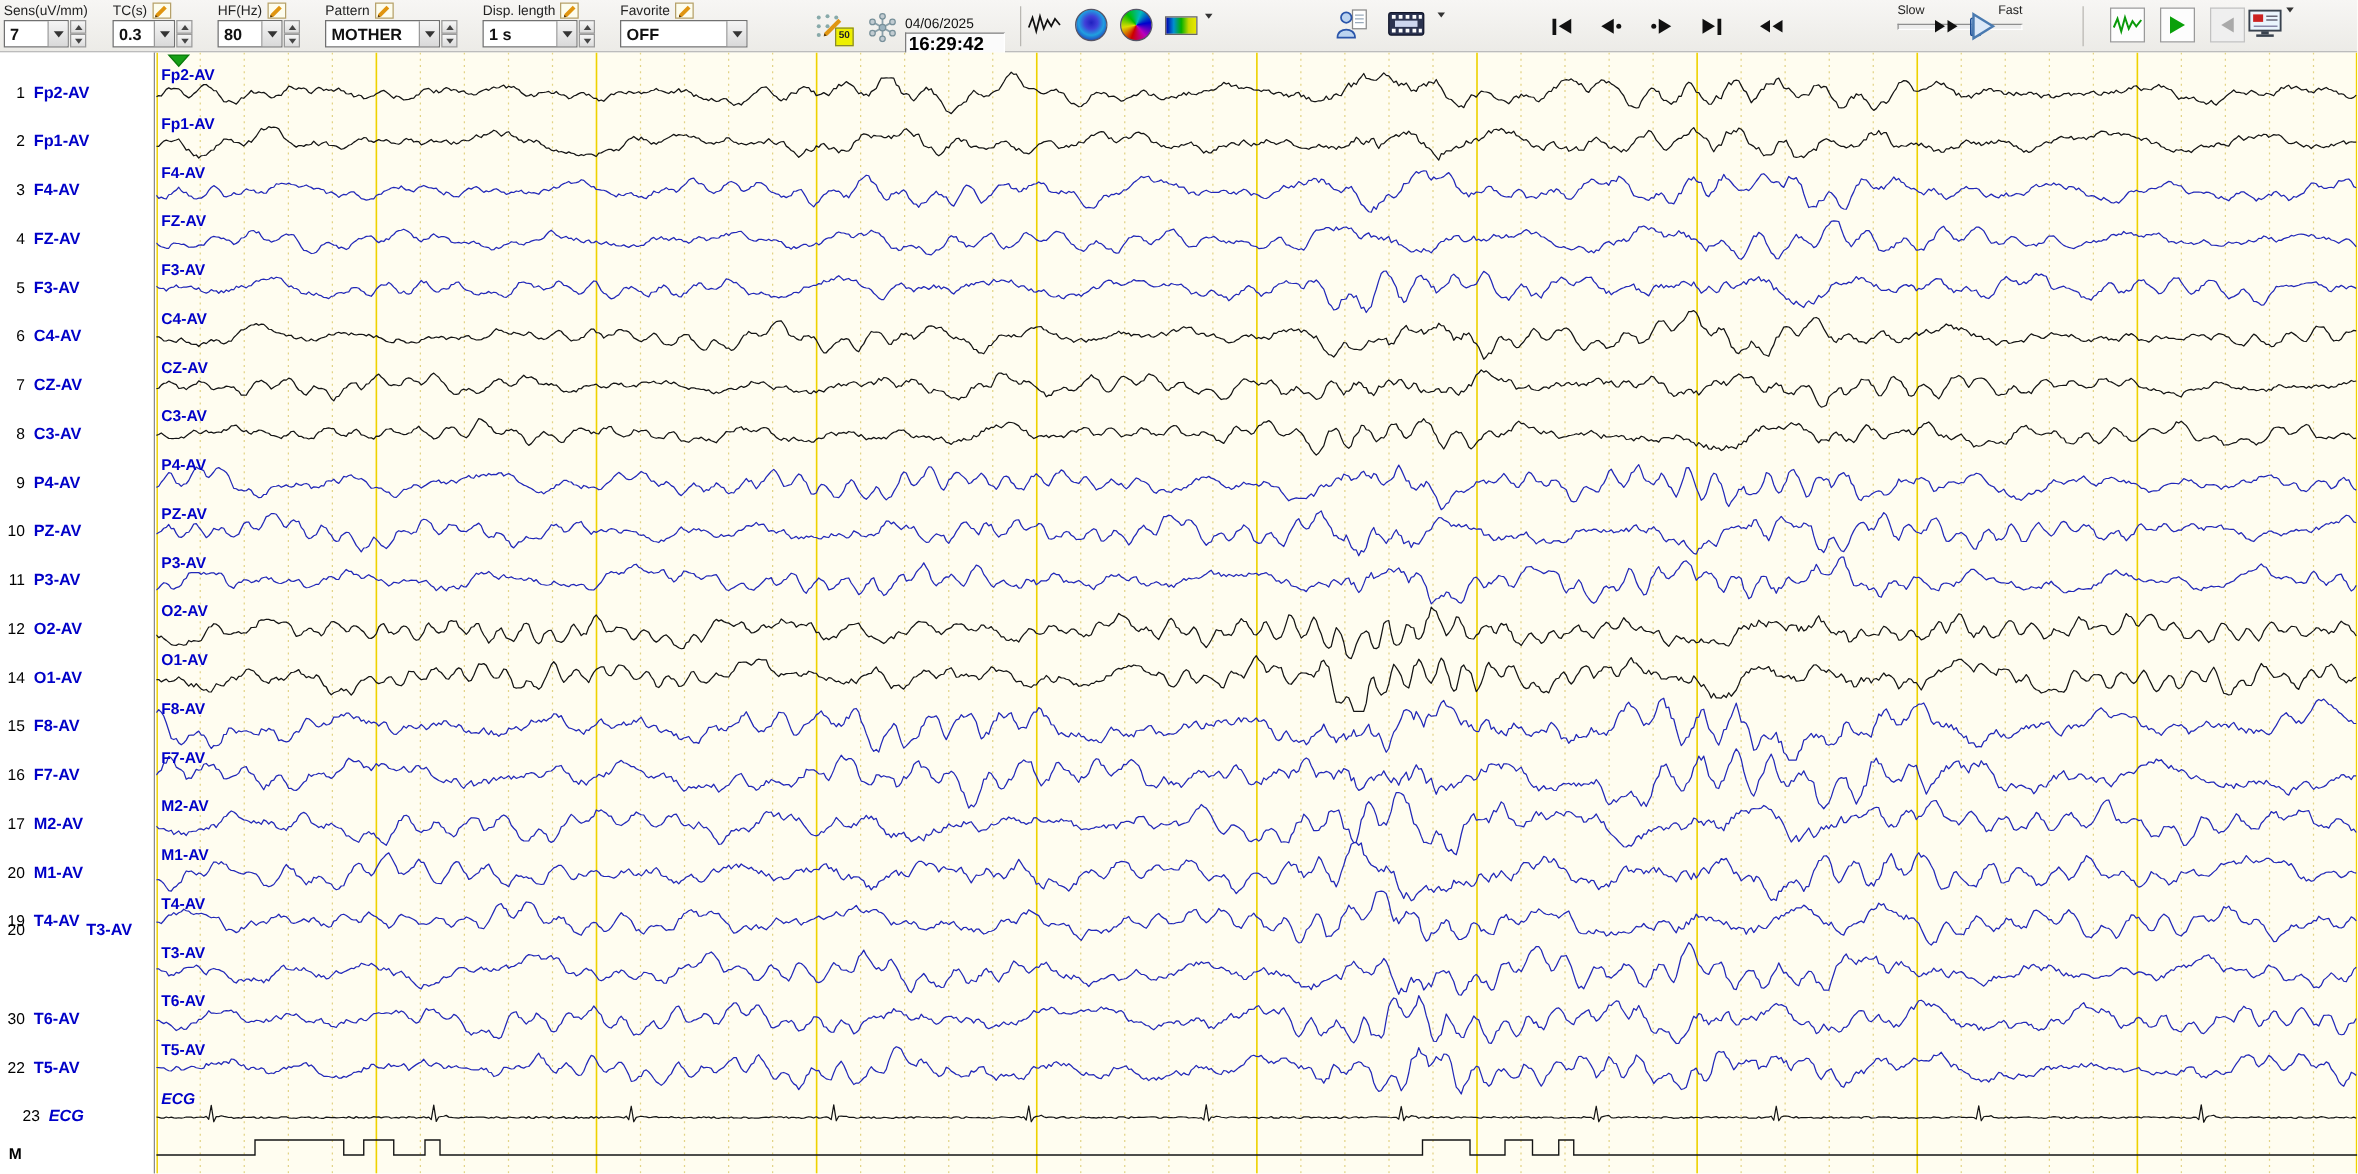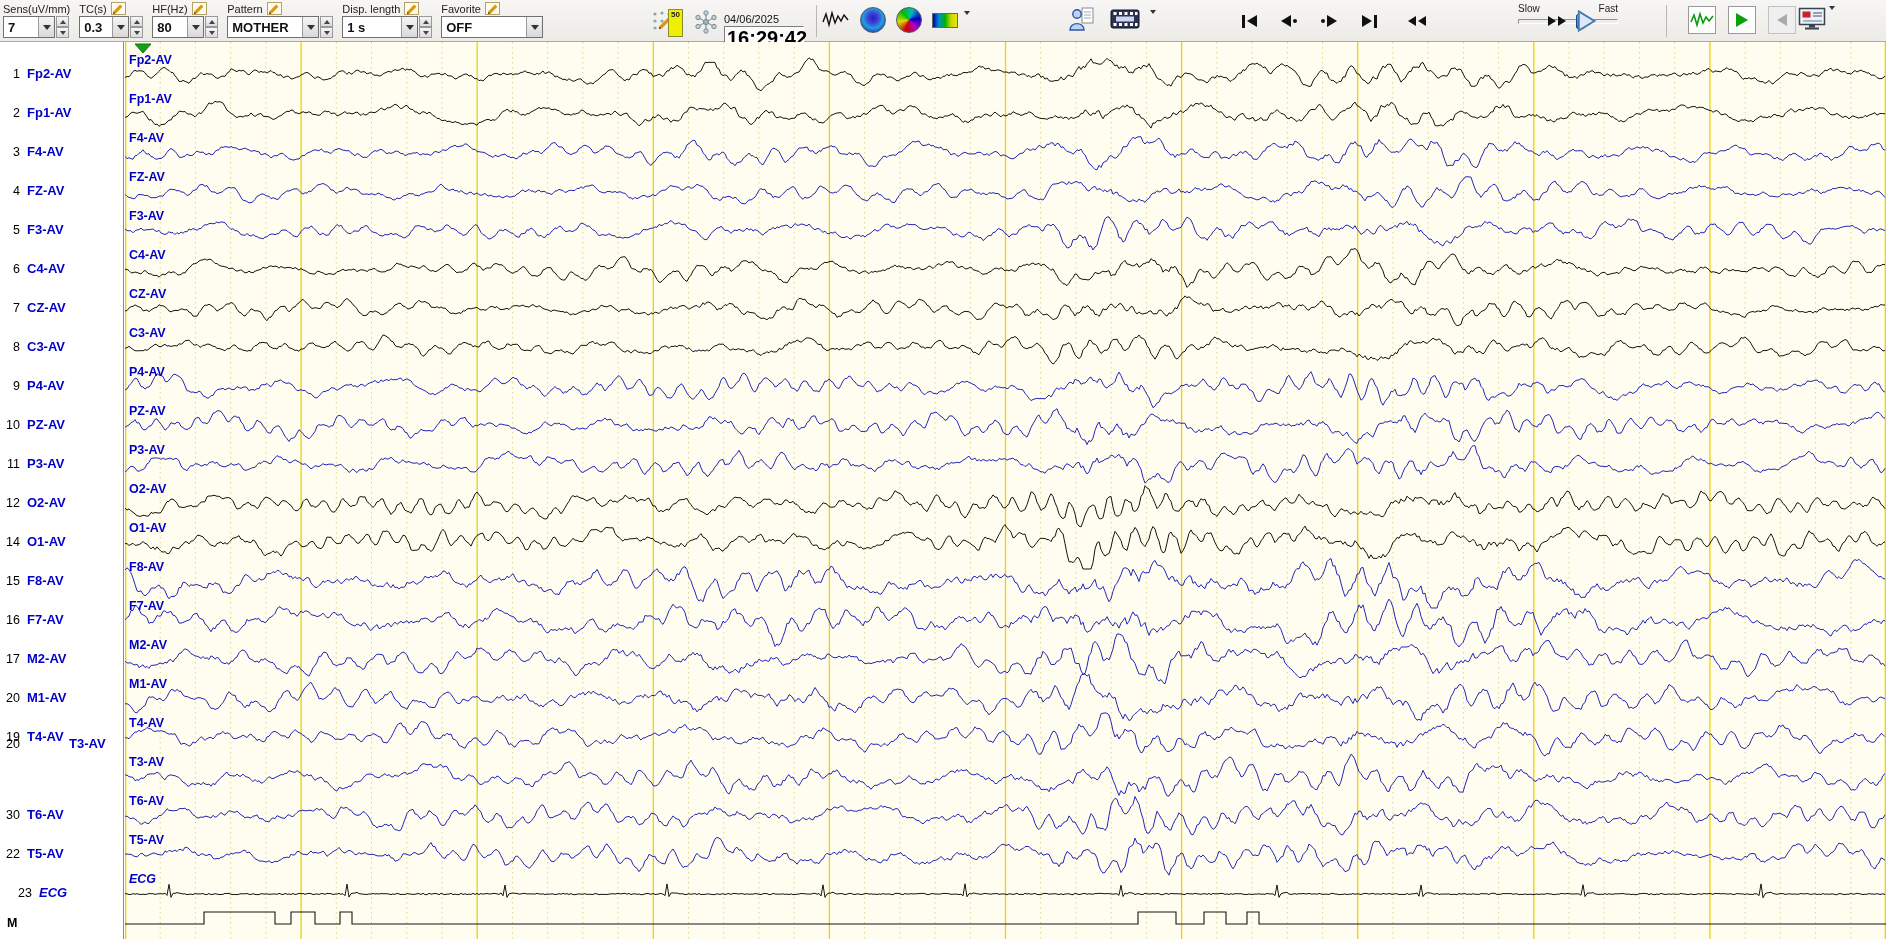--- a/index.html
+++ b/index.html
@@ -3,21 +3,21 @@
 <meta charset="utf-8">
 <style>
   *{box-sizing:border-box;margin:0;padding:0}
   html,body{overflow:hidden}
   body{font-family:"Liberation Sans",sans-serif;background:#fff}
   #app{position:relative;width:1886px;height:939px;overflow:hidden;background:#fff}
 
   
   #toolbar{position:absolute;left:0;top:0;width:100%;height:42px;
     background:linear-gradient(#f7f6f4,#ecebe7);border-bottom:1px solid #a8a8a8}
-  .fields{position:absolute;left:3px;top:1px;display:flex;gap:9px}
+  .fields{position:absolute;left:3px;top:1px;display:flex;gap:20px}
   .fgroup{display:flex;flex-direction:column}
   .frow{display:flex;align-items:center;height:15px}
   .flabel{font-size:11px;color:#222;white-space:nowrap}
   .pencil{width:15px;height:13px;margin-left:4px;border:1px solid #b5a06a;background:#fdfdee;
     display:flex;align-items:center;justify-content:center;padding:0;cursor:pointer}
   .fcombo{display:flex;height:22px}
   .combo{display:flex;align-items:center;border:1px solid #707070;background:#fff;height:22px}
   .cval{font-size:13px;font-weight:bold;color:#111;padding:0 4px;flex:1;white-space:nowrap}
   .carrow{width:16px;height:100%;background:linear-gradient(#f5f5f5,#d9d9d9);
     border-left:1px solid #9a9a9a;display:flex;align-items:center;justify-content:center}
@@ -28,27 +28,27 @@
     display:flex;align-items:center;justify-content:center;padding:0}
   .tri-up-s{width:0;height:0;border-left:3px solid transparent;border-right:3px solid transparent;border-bottom:4px solid #444}
   .tri-dn-s{width:0;height:0;border-left:3px solid transparent;border-right:3px solid transparent;border-top:4px solid #444}
   #combo-sens{width:52px}#combo-tc{width:50px}#combo-hf{width:52px}
   #combo-pattern{width:92px}#combo-displen{width:76px}#combo-favorite{width:102px}
 
   .iconbtn{border:none;background:transparent;padding:0;display:flex;align-items:center;justify-content:center;cursor:pointer}
   .raised{border:1px solid #9a9a9a;background:#fdfdfd}
 
   #montage50{position:absolute;left:648px;top:6px;width:32px;height:30px}
-  #badge50{position:absolute;right:-3px;bottom:-1px;width:15px;height:28px;background:#eef000;
+  #badge50{position:absolute;right:-3px;bottom:-1px;width:15px;height:15px;background:#eef000;
     border:1px solid #8a8a30;font-size:8px;font-weight:bold;line-height:9px;text-align:center;color:#222}
   #gearbtn{position:absolute;left:692px;top:8px;width:28px;height:28px}
   #datetime{position:absolute;left:724px;top:13px;width:80px;text-align:left}
   #date{font-size:11px;color:#111}
   #time{margin-top:1px;border:1px solid #7d7d7d;border-bottom-color:#fff;border-right-color:#fff;
-    background:#fbfbfb;font-size:20px;font-weight:bold;color:#000;padding:0 2px 1px 2px}
+    background:#fbfbfb;font-size:15px;font-weight:bold;color:#000;padding:0 2px 1px 2px}
   .vsep{position:absolute;top:5px;width:1px;height:32px;background:#b9b7b2}
 
   #maps{position:absolute;left:822px;top:7px;display:flex;align-items:center;gap:10px}
   .circle-icon{width:26px;height:26px;border-radius:50%;border:1px solid #556}
   #brainmap{background:radial-gradient(circle at 50% 42%, #2020c0 0%, #4040d8 28%, #20a0e0 55%, #2050c0 76%, #103080 100%)}
   #rainbowmap{background:conic-gradient(from 200deg, #cc0000, #dddd00, #00bb00, #00bbbb, #0000cc, #bb00bb, #cc0000)}
   #colormap{width:26px;height:15px;border:1px solid #666;
     background:linear-gradient(90deg,#0000b0,#0090d0,#00b000,#c8d800,#e8e800)}
   .mini-caret{align-self:flex-end;margin-left:-4px}
 

